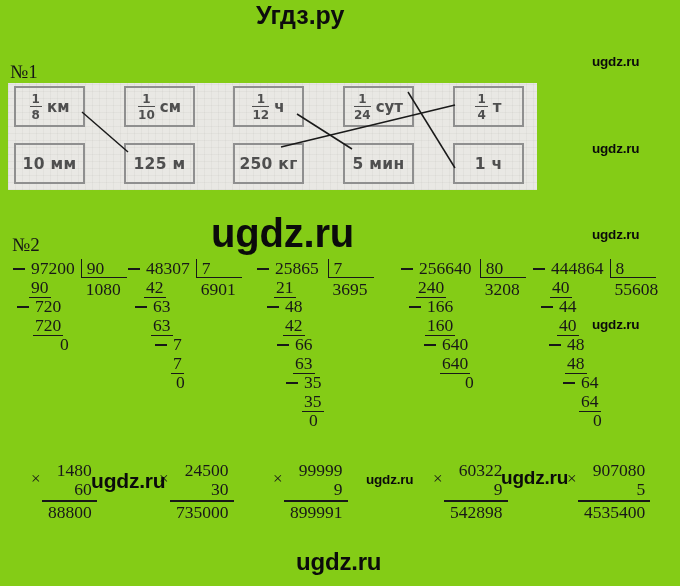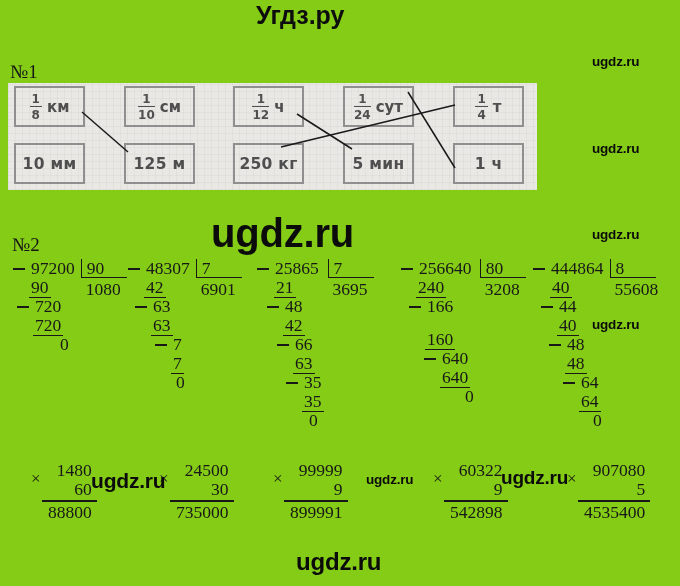--- a/index.html
+++ b/index.html
@@ -170,21 +170,21 @@
         <div class="dright">
           <div class="ddivisor">7</div>
           <div class="dquot">3695</div>
         </div>
       </div>
       <div class="division" style="left: 401px; top: 259px;">
         <div class="dleft">
           <div class="drow"><span class="dash"></span><span class="dval">256640</span></div>
           <div class="drow" style="margin-left: 15px;"><span class="dval u">240</span></div>
           <div class="drow" style="margin-left: 8px;"><span class="dash"></span><span class="dval">166</span></div>
-          <div class="drow" style="margin-left: 24px; margin-top: 14px;"><span class="dval u">160</span></div>
+          <div class="drow" style="margin-left: 24px;"><span class="dval u">160</span></div>
           <div class="drow" style="margin-left: 23px;"><span class="dash"></span><span class="dval">640</span></div>
           <div class="drow" style="margin-left: 39px;"><span class="dval u">640</span></div>
           <div class="drow" style="margin-left: 62px;"><span class="dval">0</span></div>
         </div>
         <div class="dright">
           <div class="ddivisor">80</div>
           <div class="dquot">3208</div>
         </div>
       </div>
       <div class="division" style="left: 533px; top: 259px;">

